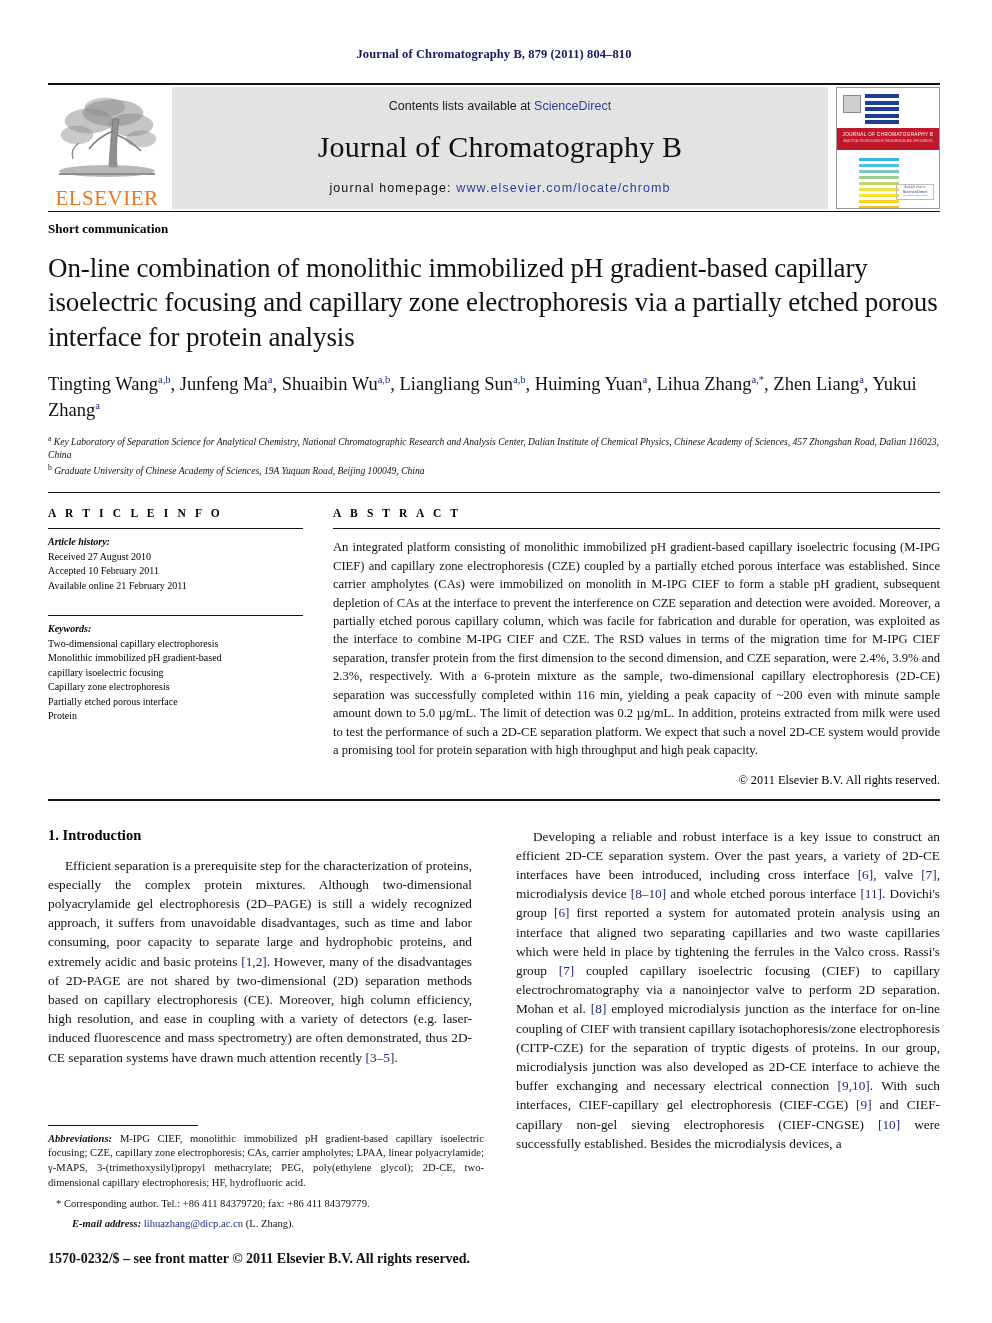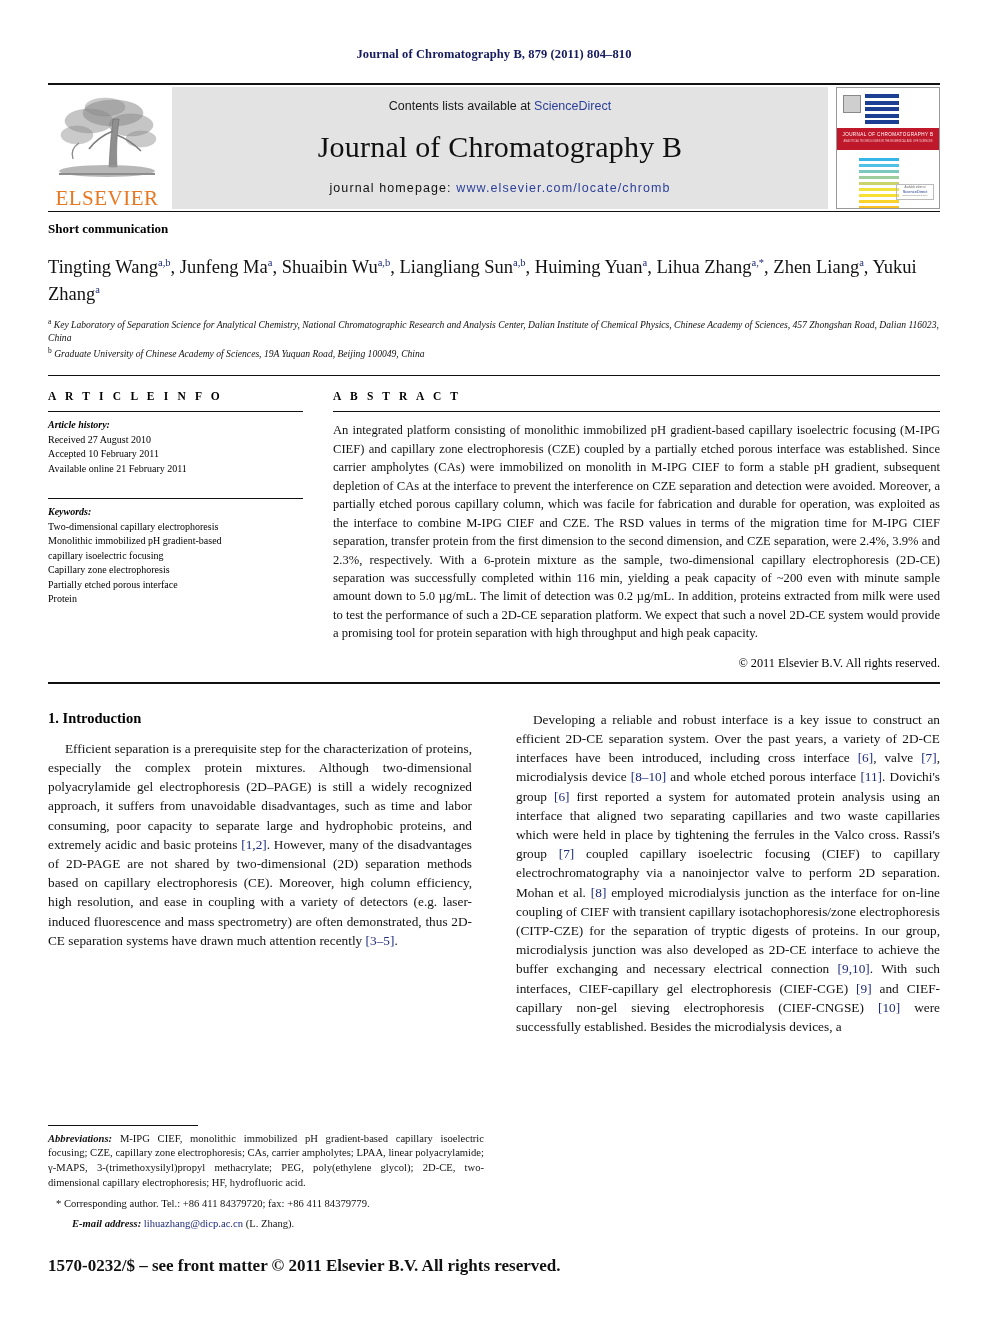--- a/index.html
+++ b/index.html
@@ -241,24 +241,24 @@
     padding-left: 14px;
     text-indent: -6px;
   }
   .fn-email { padding-left: 24px; text-indent: 0; }
   .mail-link { color: #1d2a7a; }
 
   
   .issn {
     position: absolute;
     left: 48px;
-    bottom: 44px;
+    bottom: 54px;
     font-family: "Liberation Serif", serif;
     font-weight: bold;
-    font-size: 17px;
+    font-size: 14px;
     line-height: 1.45;
     color: #111;
   }
   .issn .doi-link { color: #1d2a7a; font-weight: bold; }
 
   
   .ct-top { position:absolute; left:6px; top:6px; right:6px; height:28px; }
   .ct-logo { position:absolute; left:0; top:1px; width:16px; height:16px;
              background:#cfcfcf; border:1px solid #888; }
   .ct-bars { position:absolute; left:22px; top:0; right:34px; }
@@ -350,20 +350,21 @@
       <div class="ct-sd">
         <div class="sd1">Available online at</div>
         <div class="sd2">ScienceDirect</div>
         <div class="sd3">www.sciencedirect.com</div>
       </div>
     </div>
   </div>
 
   <div class="title-rule-top"></div>
   <div class="article-type">Short communication</div>
+  <h1 class="title">On-line combination of monolithic immobilized pH gradient-based capillary isoelectric focusing and capillary zone electrophoresis via a partially etched porous interface for protein analysis</h1>
 
   <div class="authors">Tingting Wang<sup>a,b</sup>, Junfeng Ma<sup>a</sup>, Shuaibin Wu<sup>a,b</sup>, Liangliang Sun<sup>a,b</sup>, Huiming Yuan<sup>a</sup>, Lihua Zhang<sup>a,*</sup>, Zhen Liang<sup>a</sup>, Yukui Zhang<sup>a</sup></div>
 
   <div class="affil">
     <p><sup>a</sup> <span>Key Laboratory of Separation Science for Analytical Chemistry, National Chromatographic Research and Analysis Center, Dalian Institute of Chemical Physics, Chinese Academy of Sciences, 457 Zhongshan Road, Dalian 116023, China</span></p>
     <p><sup>b</sup> <span>Graduate University of Chinese Academy of Sciences, 19A Yuquan Road, Beijing 100049, China</span></p>
   </div>
 
   <div class="infoabs">
 

